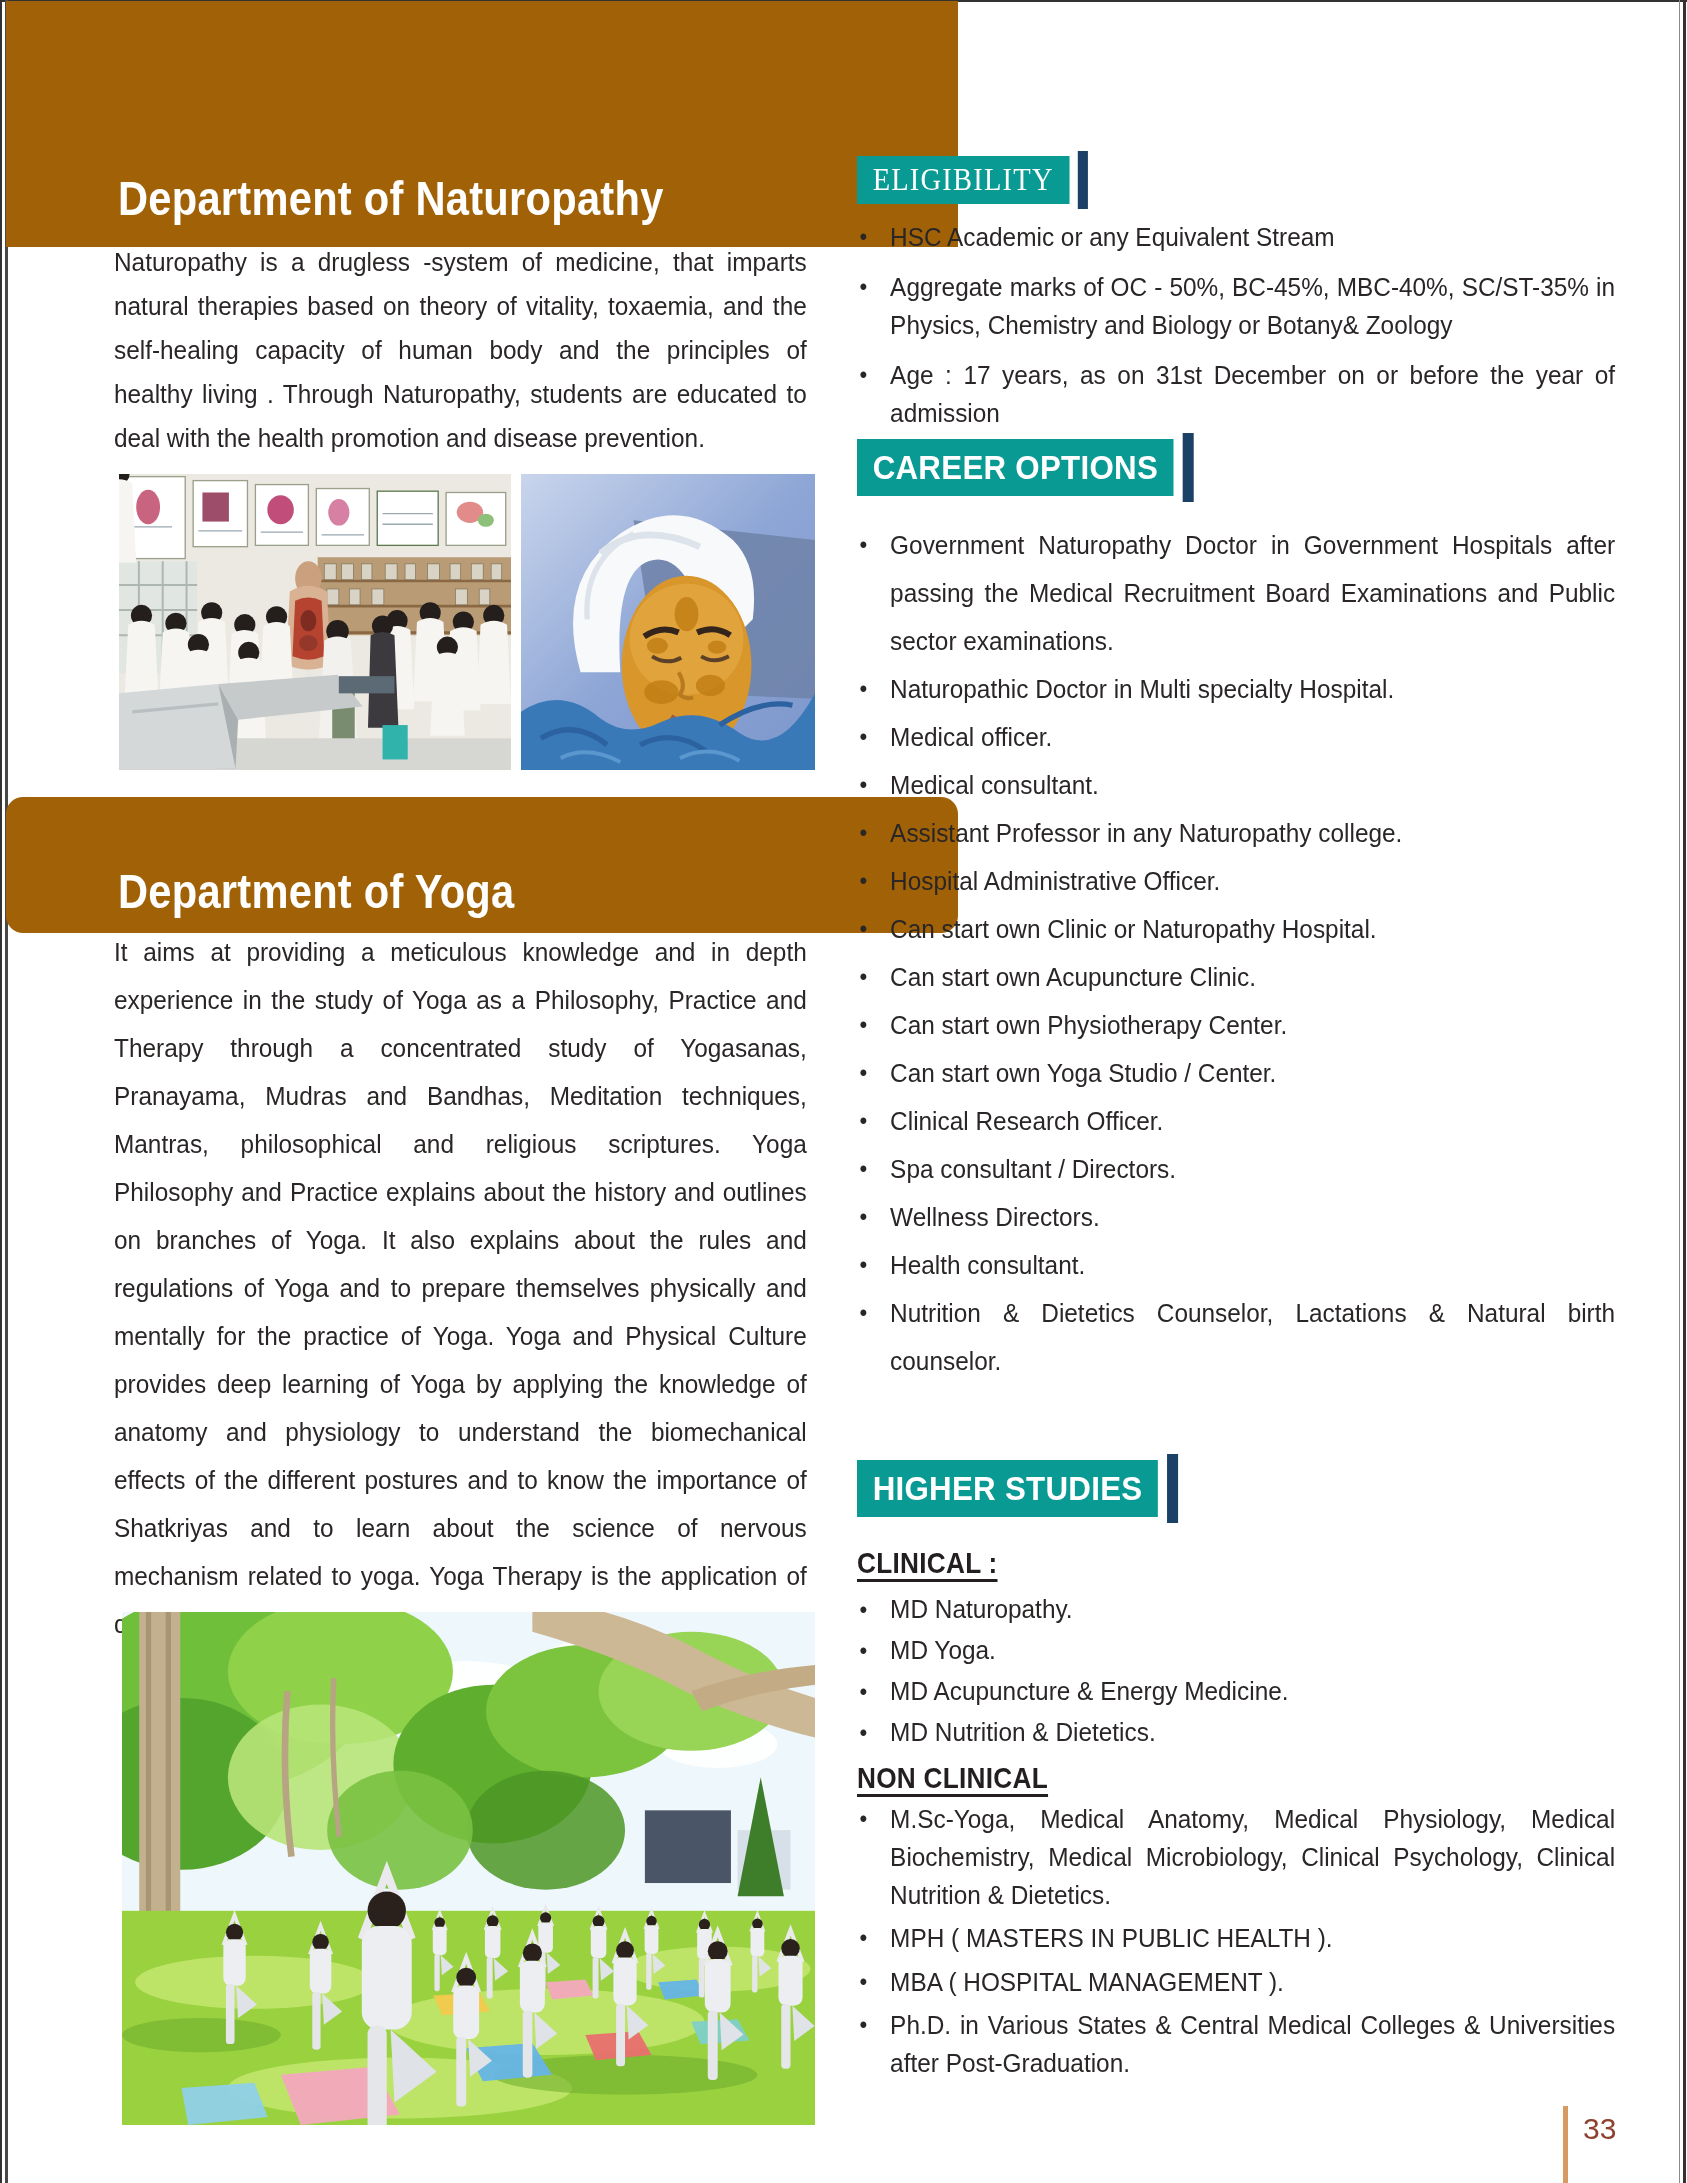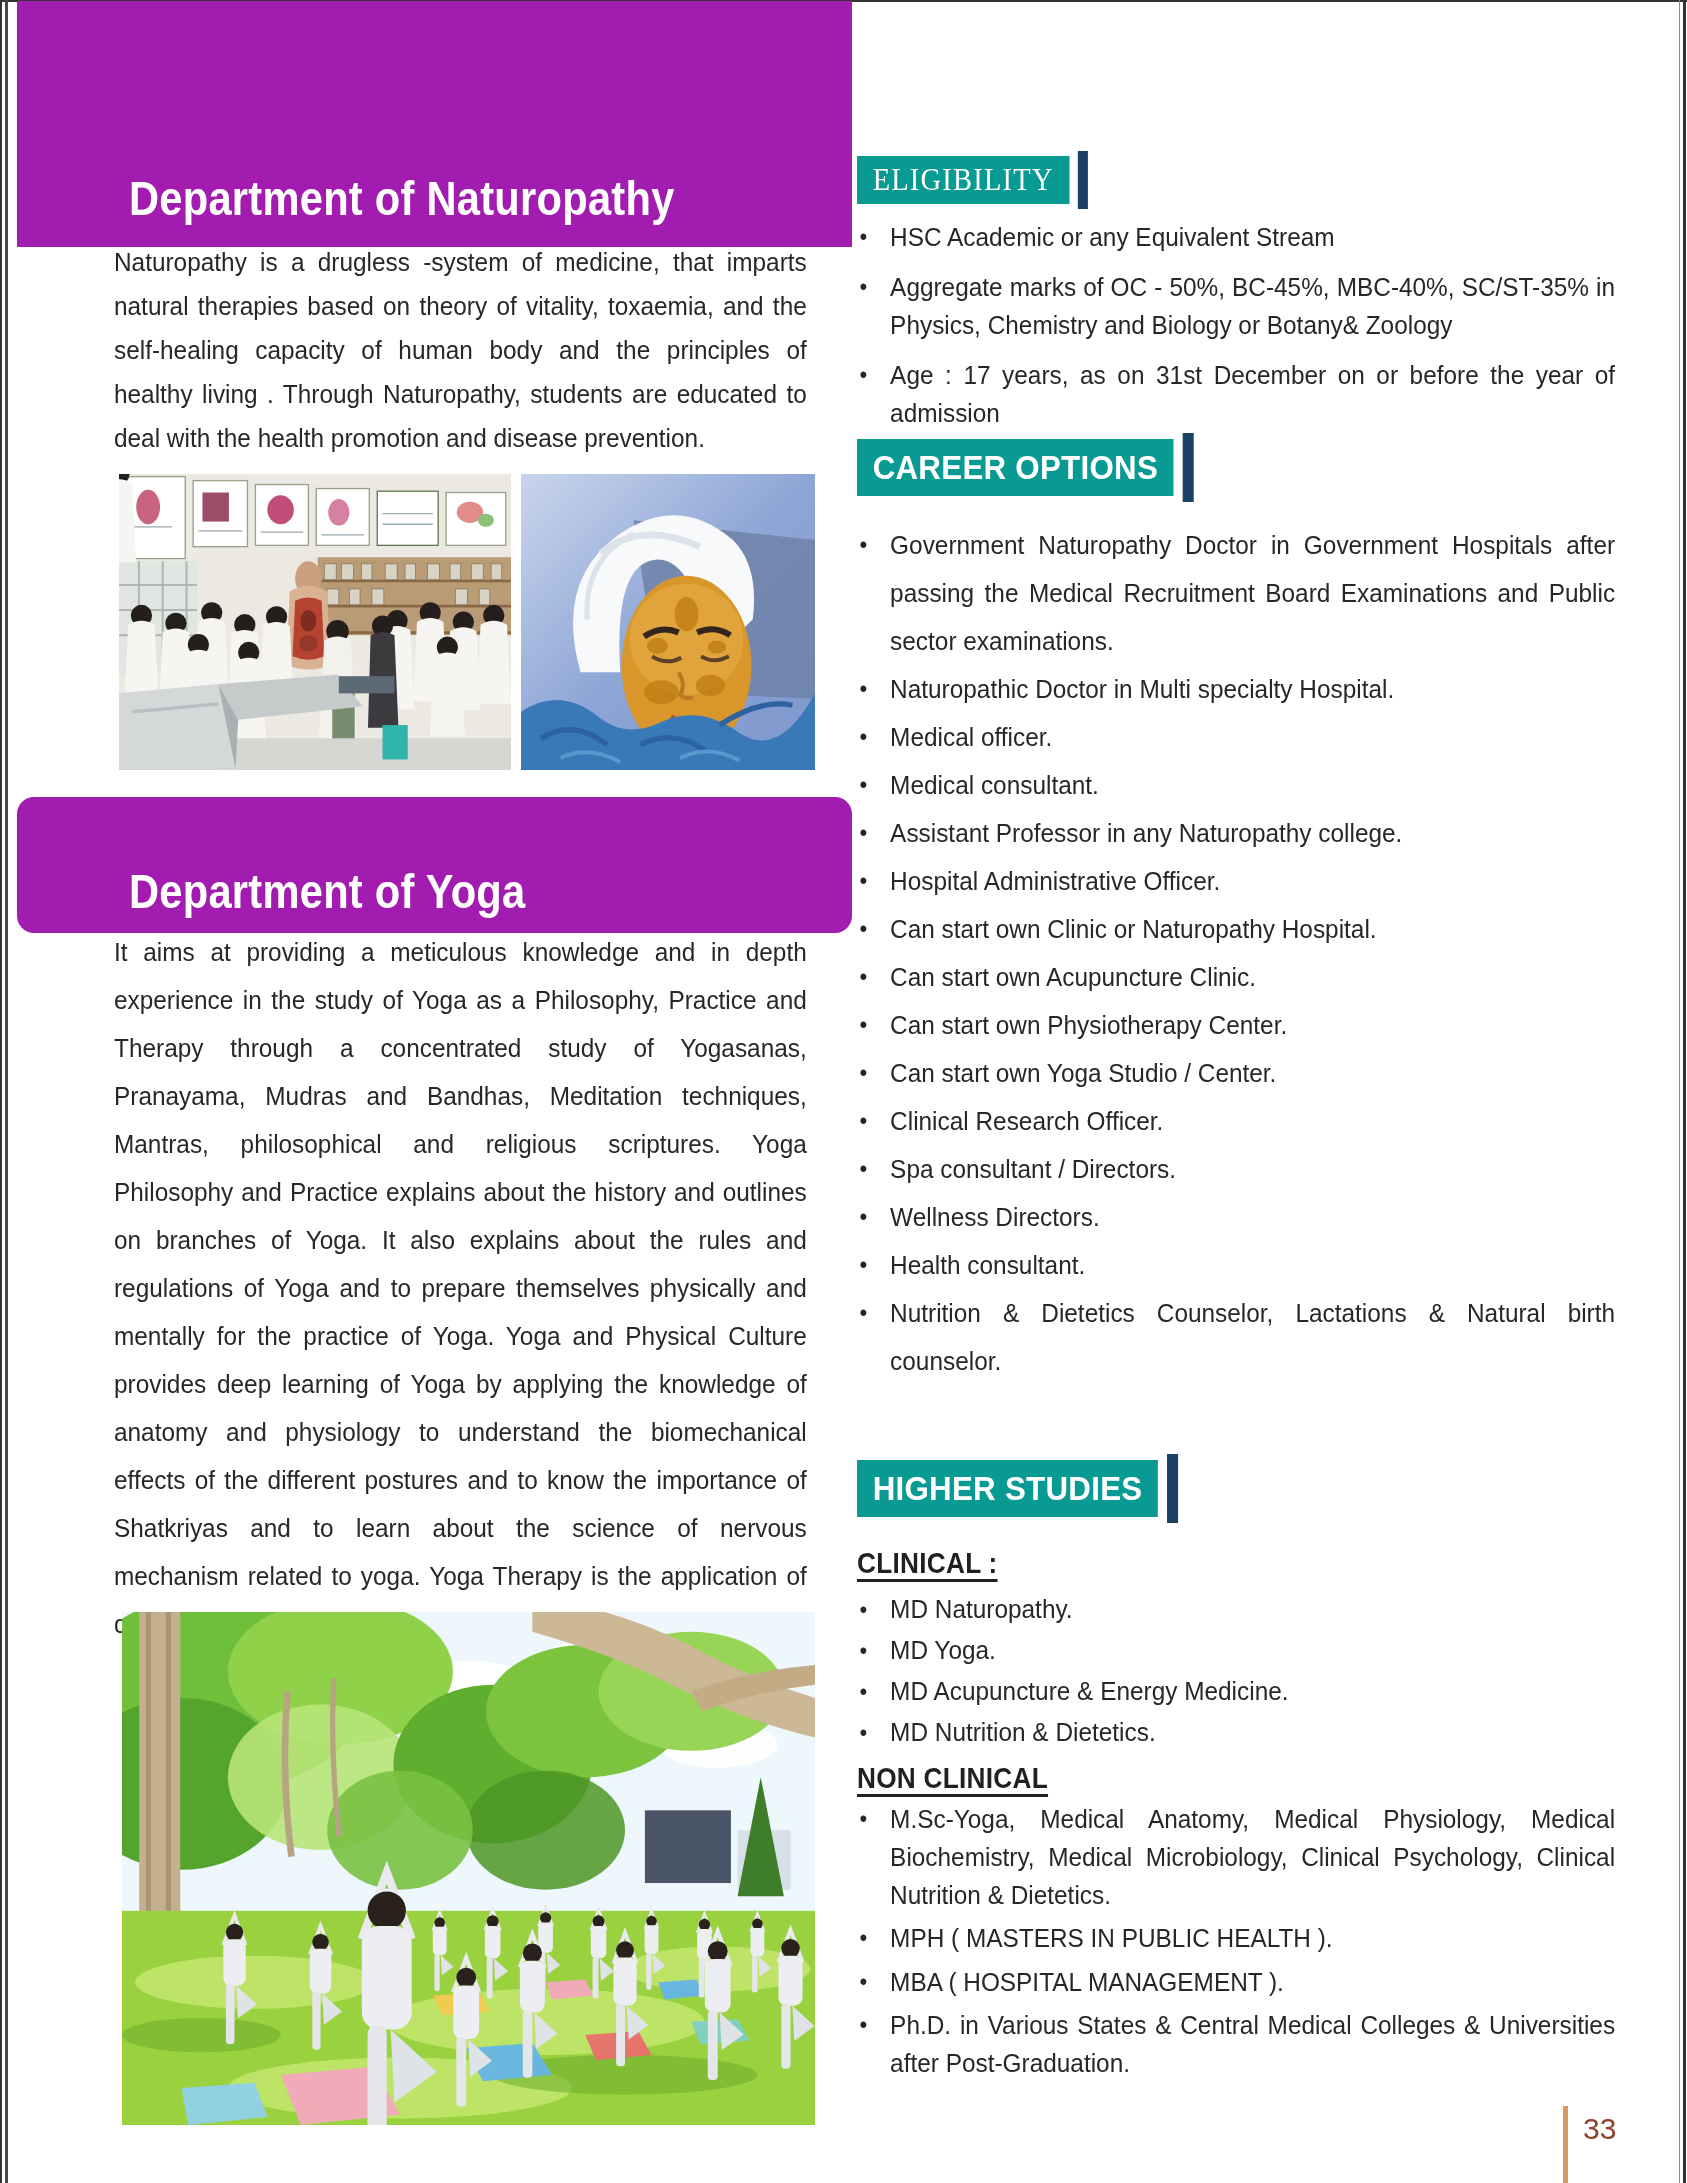--- a/index.html
+++ b/index.html
@@ -9,21 +9,21 @@
   }
   
   .edge{position:absolute;background:#343230;}
   .edge-left-a{left:0;top:0;width:2px;height:2183px;}
   .edge-left-b{left:5.3px;top:0;width:2.6px;height:2183px;background:#4a4846;}
   .edge-top{left:0;top:0;width:1687px;height:2px;}
   .edge-right-a{left:1679px;top:0;width:1.3px;height:2183px;background:#8d8b89;}
   .edge-right-b{left:1683px;top:0;width:2.6px;height:2183px;}
 
   
-  .band{position:absolute;left:17px;width:835px;background:#a21caf;display:flex;align-items:flex-end;}
+  .band{position:absolute;left:6px;width:952px;background:#a16207;display:flex;align-items:flex-end;}
   .band1{top:1.3px;height:222px;padding-bottom:24px;}
   .band2{top:797px;height:119px;padding-bottom:17px;border-radius:17px;}
   .band-title{
     margin-left:112px;color:#ffffff;font-weight:bold;font-size:49px;line-height:1;
     transform:scaleX(0.85);transform-origin:0 100%;letter-spacing:0.3px;white-space:nowrap;
   }
 
   
   .para{
     position:absolute;left:114px;width:753px;transform:scaleX(0.92);transform-origin:0 0;

